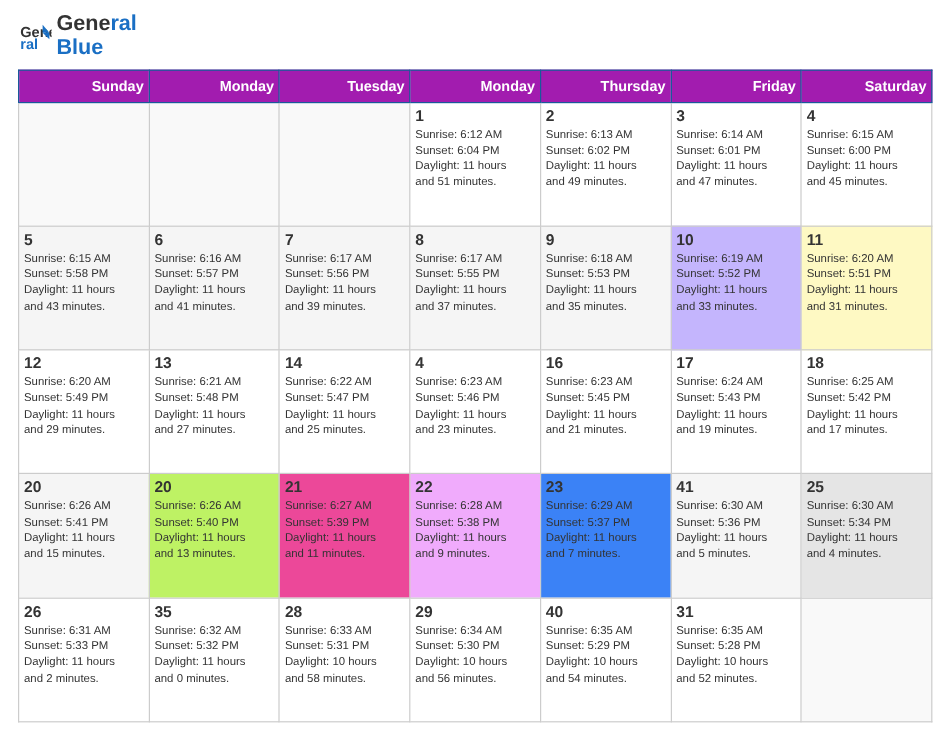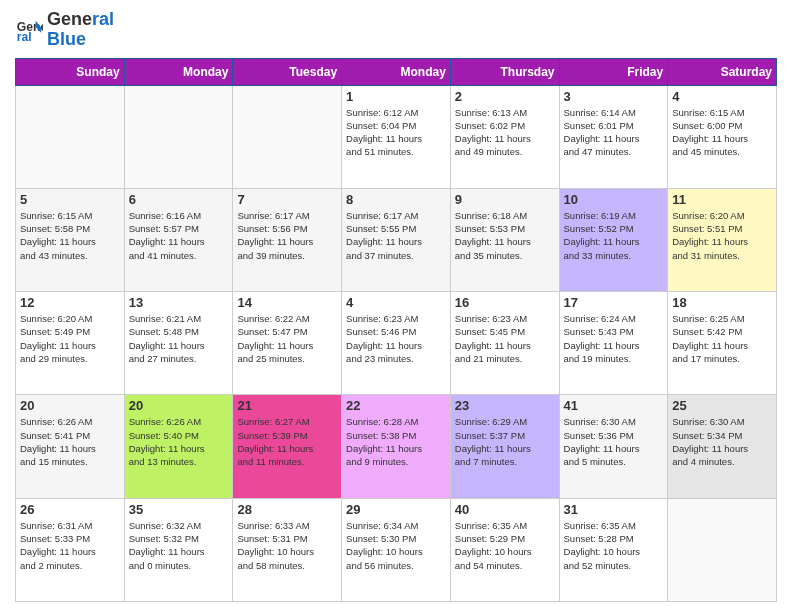--- a/index.html
+++ b/index.html
@@ -284,21 +284,21 @@
 Daylight: 11 hours
 and 11 minutes.</div>
           </td>
           <td style="background: #f0abfc;">
             <div class="day-number">22</div>
             <div class="day-info" style="white-space: pre-line;">Sunrise: 6:28 AM
 Sunset: 5:38 PM
 Daylight: 11 hours
 and 9 minutes.</div>
           </td>
-          <td style="background: #c4b5fd;">
+          <td style="background: #3b82f6;">
             <div class="day-number">23</div>
             <div class="day-info" style="white-space: pre-line;">Sunrise: 6:29 AM
 Sunset: 5:37 PM
 Daylight: 11 hours
 and 7 minutes.</div>
           </td>
           <td style="background: rgb(245, 245, 245);">
             <div class="day-number">41</div>
             <div class="day-info" style="white-space: pre-line;">Sunrise: 6:30 AM
 Sunset: 5:36 PM

